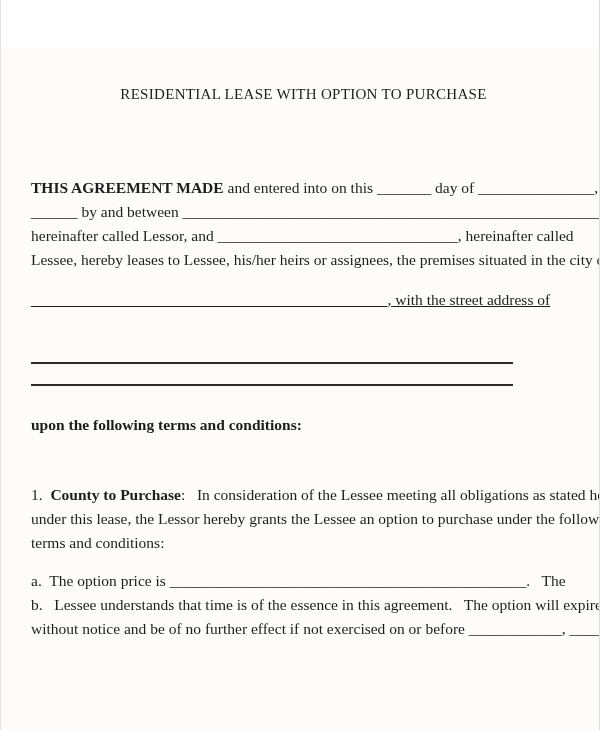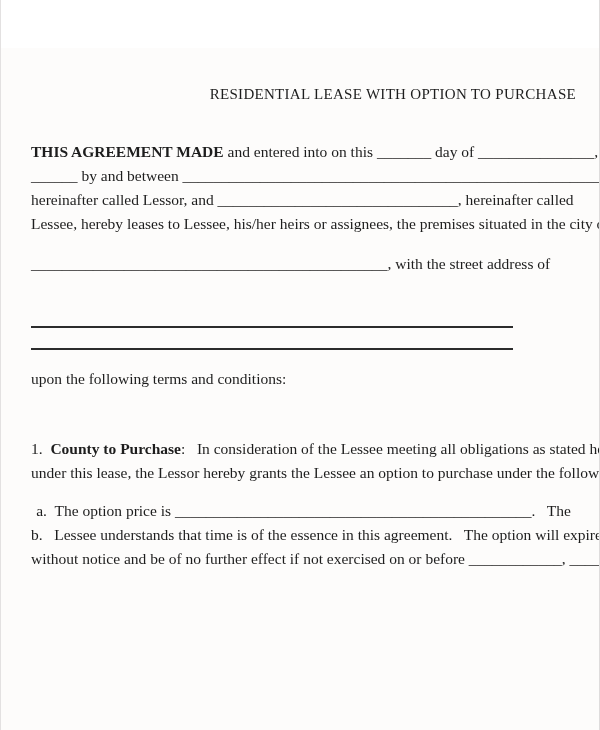--- a/index.html
+++ b/index.html
@@ -18,42 +18,42 @@
   .content {
     position: absolute;
     left: 30px;
     top: 0;
     width: 545px;
   }
   .title {
     font-size: 15px;
     font-weight: normal;
     letter-spacing: 0.3px;
-    text-align: right;
+    text-align: center;
     line-height: 20px;
     margin: 84px 0 0 0;
   }
   .tline {
     white-space: pre;
     font-size: 15.5px;
     line-height: 24px;
   }
   .b { font-weight: bold; }
-  .intro    { margin-top: 36px; }
-  .street   { margin-top: 16px; }
+  .intro    { margin-top: 72px; }
+  .street   { margin-top: 16px; text-decoration: underline; }
   .rule {
     width: 482px;
     height: 2px;
     background: #2c2c2c;
   }
   .rule1 { margin-top: 50px; }
   .rule2 { margin-top: 20px; }
-  .upon     { margin-top: 17px; }
+  .upon     { margin-top: 27px; font-weight: bold; }
   .section1 { margin-top: 46px; }
-  .clause-a { margin-top: 14px; text-align: center; }
+  .clause-a { margin-top: 14px; }
   .clause-b { }
 </style>
 </head>
 <body>
 
 <div class="canvas">
   <div class="content">
 
     <h1 class="title">RESIDENTIAL LEASE WITH OPTION TO PURCHASE</h1>
 
@@ -66,20 +66,21 @@
     </div>
 
     <div class="rule rule1"></div>
     <div class="rule rule2"></div>
 
     <div class="tline upon">upon the following terms and conditions:</div>
 
     <div class="section1">
       <div class="tline"><span>1.  </span><span class="b">County to Purchase</span><span>:   In consideration of the Lessee meeting all obligations as stated herein</span></div>
       <div class="tline">under this lease, the Lessor hereby grants the Lessee an option to purchase under the following</div>
+      <div class="tline">terms and conditions:</div>
     </div>
 
     <div class="clause-a">
       <div class="tline">a.  The option price is ______________________________________________.   The</div>
     </div>
 
     <div class="clause-b">
       <div class="tline">b.   Lessee understands that time is of the essence in this agreement.   The option will expire</div>
       <div class="tline">without notice and be of no further effect if not exercised on or before ____________, _____.</div>
     </div>

